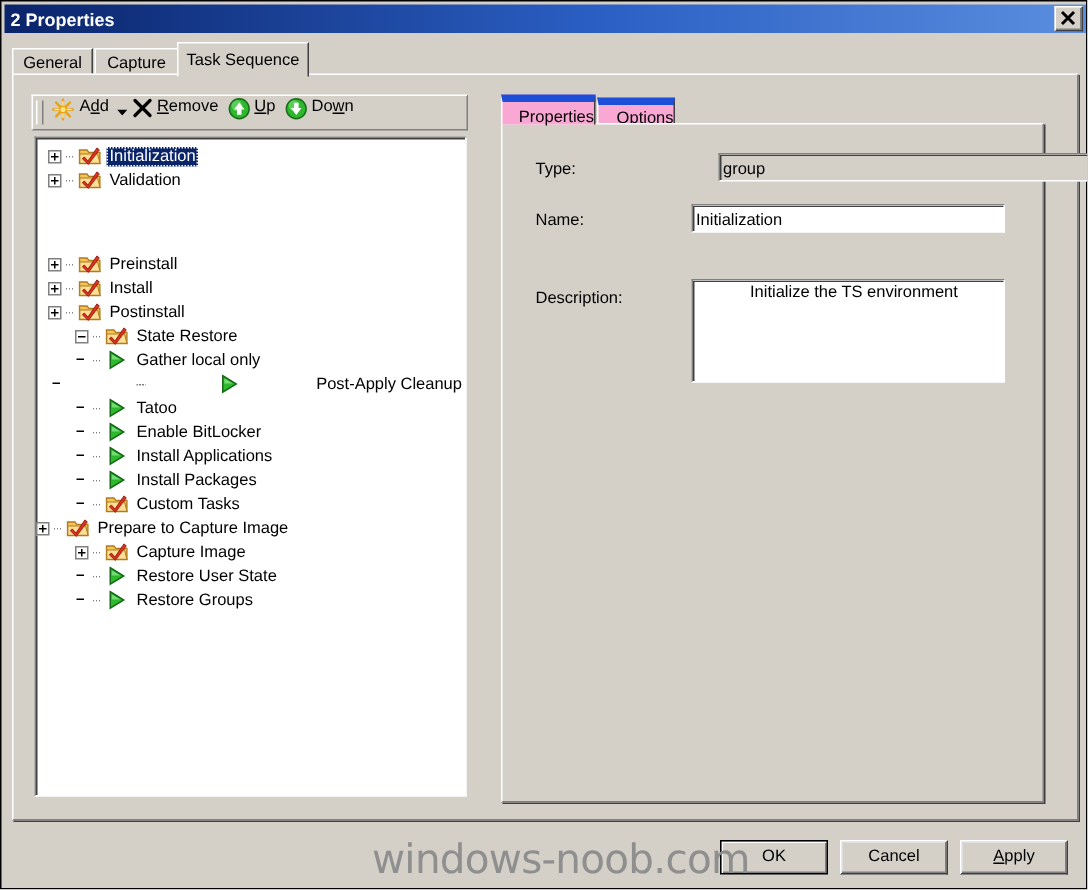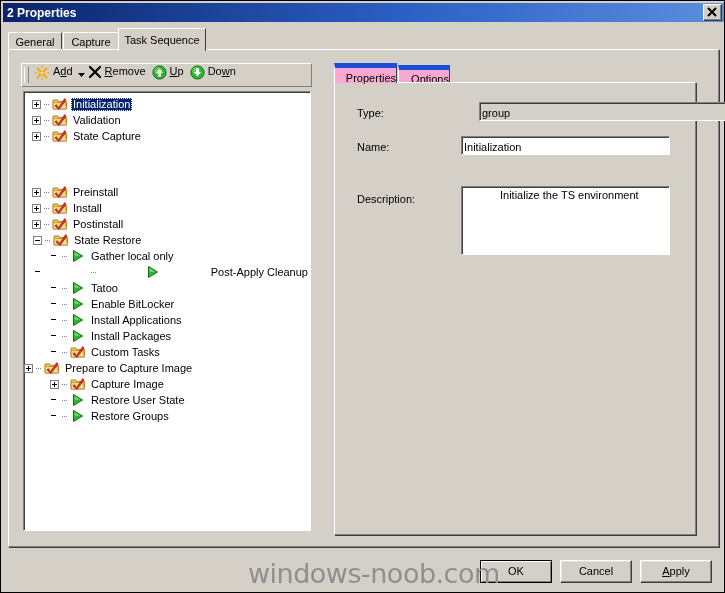--- a/index.html
+++ b/index.html
@@ -405,61 +405,51 @@
             <div class="node" style="padding-left: 8px;">
               <span class="expander plus"></span>
               <span class="dots"></span>
               <span class="icon"><svg viewBox="0 0 16 16" width="16" height="16">
                   <path d="M1,4 L6,4 L7.2,5.6 L14.6,5.6 L14.6,13 L1,13 Z" fill="#f5c452" stroke="#b07b1e" stroke-width="0.9"></path>
                   <path d="M1.2,6.6 L13,6.6 L14.7,12.9 L1.2,12.9 Z" fill="#ffdf94" stroke="#b07b1e" stroke-width="0.7"></path>
                   <path d="M4.2,8.6 L6.6,11.4 L12.6,2.6 L14.2,3.9 L6.9,13.6 L2.9,9.9 Z" fill="#e03020" stroke="#8b1a10" stroke-width="0.6"></path>
                 </svg></span>
               <span class="label">Validation</span>
             </div>
+            <div class="node" style="padding-left: 8px; margin-top: 40px;">
+              <span class="expander plus"></span>
+              <span class="dots"></span>
+              <span class="icon"><svg viewBox="0 0 16 16" width="16" height="16">
+                  <path d="M1,4 L6,4 L7.2,5.6 L14.6,5.6 L14.6,13 L1,13 Z" fill="#f5c452" stroke="#b07b1e" stroke-width="0.9"></path>
+                  <path d="M1.2,6.6 L13,6.6 L14.7,12.9 L1.2,12.9 Z" fill="#ffdf94" stroke="#b07b1e" stroke-width="0.7"></path>
+                  <path d="M4.2,8.6 L6.6,11.4 L12.6,2.6 L14.2,3.9 L6.9,13.6 L2.9,9.9 Z" fill="#e03020" stroke="#8b1a10" stroke-width="0.6"></path>
+                </svg></span>
+              <span class="label">Preinstall</span>
+            </div>
             <div class="node" style="padding-left: 8px;">
               <span class="expander plus"></span>
               <span class="dots"></span>
               <span class="icon"><svg viewBox="0 0 16 16" width="16" height="16">
                   <path d="M1,4 L6,4 L7.2,5.6 L14.6,5.6 L14.6,13 L1,13 Z" fill="#f5c452" stroke="#b07b1e" stroke-width="0.9"></path>
                   <path d="M1.2,6.6 L13,6.6 L14.7,12.9 L1.2,12.9 Z" fill="#ffdf94" stroke="#b07b1e" stroke-width="0.7"></path>
                   <path d="M4.2,8.6 L6.6,11.4 L12.6,2.6 L14.2,3.9 L6.9,13.6 L2.9,9.9 Z" fill="#e03020" stroke="#8b1a10" stroke-width="0.6"></path>
                 </svg></span>
-              <span class="label">State Capture</span>
-            </div>
-            <div class="node" style="padding-left: 8px; margin-top: 40px;">
-              <span class="expander plus"></span>
-              <span class="dots"></span>
-              <span class="icon"><svg viewBox="0 0 16 16" width="16" height="16">
-                  <path d="M1,4 L6,4 L7.2,5.6 L14.6,5.6 L14.6,13 L1,13 Z" fill="#f5c452" stroke="#b07b1e" stroke-width="0.9"></path>
-                  <path d="M1.2,6.6 L13,6.6 L14.7,12.9 L1.2,12.9 Z" fill="#ffdf94" stroke="#b07b1e" stroke-width="0.7"></path>
-                  <path d="M4.2,8.6 L6.6,11.4 L12.6,2.6 L14.2,3.9 L6.9,13.6 L2.9,9.9 Z" fill="#e03020" stroke="#8b1a10" stroke-width="0.6"></path>
-                </svg></span>
-              <span class="label">Preinstall</span>
+              <span class="label">Install</span>
             </div>
             <div class="node" style="padding-left: 8px;">
               <span class="expander plus"></span>
               <span class="dots"></span>
               <span class="icon"><svg viewBox="0 0 16 16" width="16" height="16">
                   <path d="M1,4 L6,4 L7.2,5.6 L14.6,5.6 L14.6,13 L1,13 Z" fill="#f5c452" stroke="#b07b1e" stroke-width="0.9"></path>
                   <path d="M1.2,6.6 L13,6.6 L14.7,12.9 L1.2,12.9 Z" fill="#ffdf94" stroke="#b07b1e" stroke-width="0.7"></path>
                   <path d="M4.2,8.6 L6.6,11.4 L12.6,2.6 L14.2,3.9 L6.9,13.6 L2.9,9.9 Z" fill="#e03020" stroke="#8b1a10" stroke-width="0.6"></path>
                 </svg></span>
-              <span class="label">Install</span>
-            </div>
-            <div class="node" style="padding-left: 8px;">
-              <span class="expander plus"></span>
-              <span class="dots"></span>
-              <span class="icon"><svg viewBox="0 0 16 16" width="16" height="16">
-                  <path d="M1,4 L6,4 L7.2,5.6 L14.6,5.6 L14.6,13 L1,13 Z" fill="#f5c452" stroke="#b07b1e" stroke-width="0.9"></path>
-                  <path d="M1.2,6.6 L13,6.6 L14.7,12.9 L1.2,12.9 Z" fill="#ffdf94" stroke="#b07b1e" stroke-width="0.7"></path>
-                  <path d="M4.2,8.6 L6.6,11.4 L12.6,2.6 L14.2,3.9 L6.9,13.6 L2.9,9.9 Z" fill="#e03020" stroke="#8b1a10" stroke-width="0.6"></path>
-                </svg></span>
               <span class="label">Postinstall</span>
             </div>
-            <div class="node" style="padding-left: 9px;">
+            <div class="node" style="padding-left: 26px;">
               <span class="expander minus"></span>
               <span class="dots"></span>
               <span class="icon"><svg viewBox="0 0 16 16" width="16" height="16">
                   <path d="M1,4 L6,4 L7.2,5.6 L14.6,5.6 L14.6,13 L1,13 Z" fill="#f5c452" stroke="#b07b1e" stroke-width="0.9"></path>
                   <path d="M1.2,6.6 L13,6.6 L14.7,12.9 L1.2,12.9 Z" fill="#ffdf94" stroke="#b07b1e" stroke-width="0.7"></path>
                   <path d="M4.2,8.6 L6.6,11.4 L12.6,2.6 L14.2,3.9 L6.9,13.6 L2.9,9.9 Z" fill="#e03020" stroke="#8b1a10" stroke-width="0.6"></path>
                 </svg></span>
               <span class="label">State Restore</span>
             </div>
             <div class="node" style="padding-left: 26px;">

